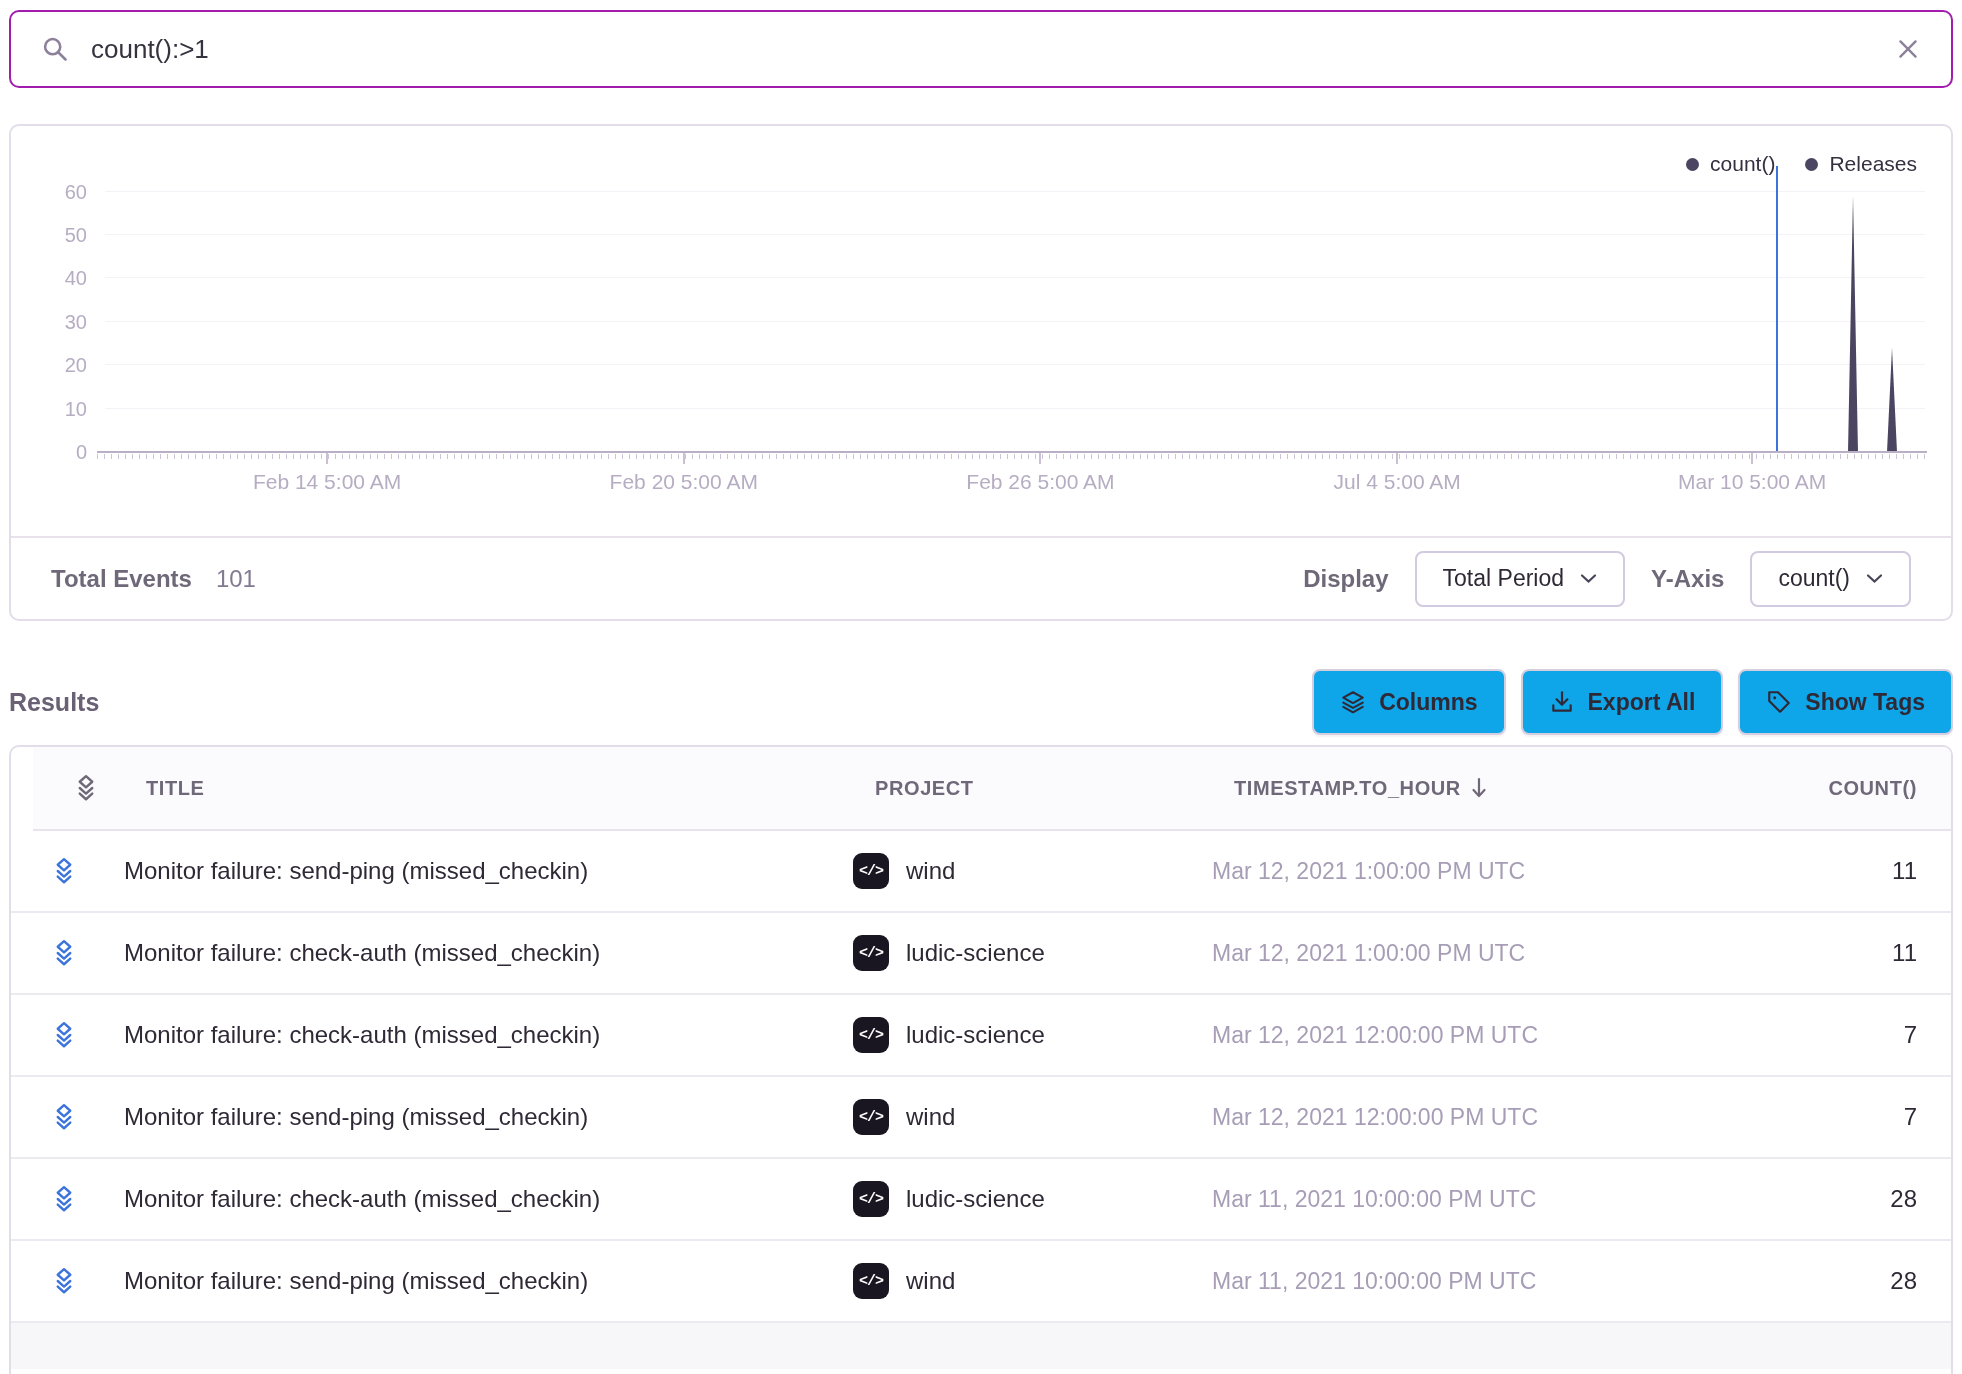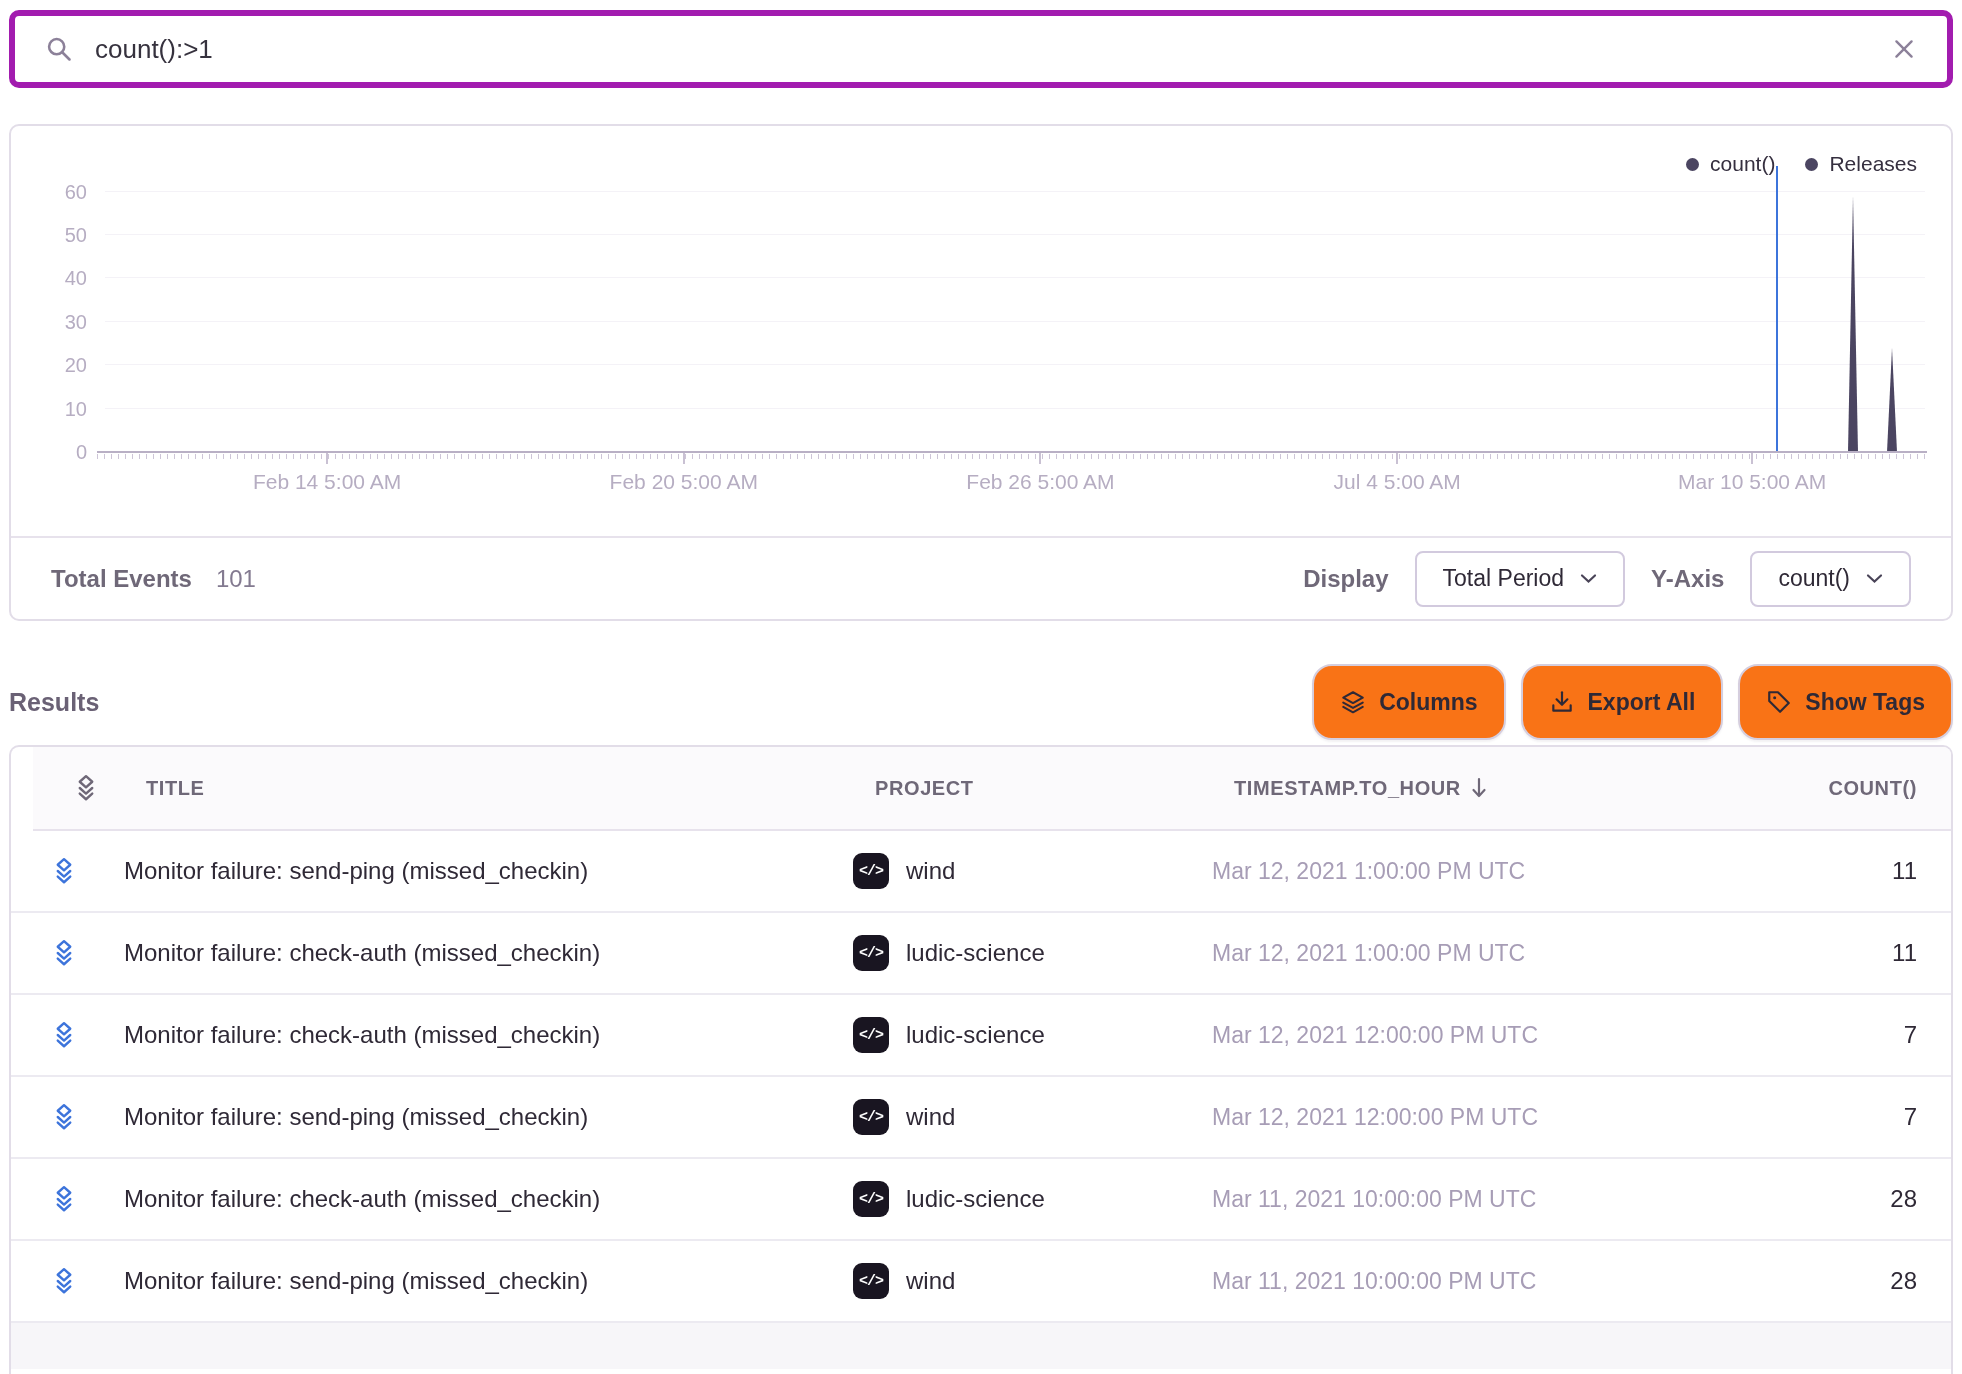--- a/index.html
+++ b/index.html
@@ -2,21 +2,21 @@
 <html><head>
 <meta charset="utf-8">
 <style>
   * { box-sizing: border-box; margin: 0; padding: 0; }
   html, body { width: 1962px; height: 1374px; background: #fff; overflow: hidden; }
   body { font-family: "Liberation Sans", sans-serif; color: #2f2936; }
   .page { position: relative; width: 1962px; height: 1374px; background: #fff; }
 
   
   .search-bar { position: absolute; left: 9px; right: 9px; top: 10px; height: 78px;
-    border: 6px solid #a21caf; border-radius: 10px; background: #fff;
+    border: 2px solid #a21caf; border-radius: 10px; background: #fff;
     display: flex; align-items: center; padding: 0 30px; gap: 22px; }
   .search-text { font-size: 26px; color: #36323e; flex: 1; }
   .icon-btn { display: flex; align-items: center; justify-content: center; cursor: pointer; }
 
   
   .panel { position: absolute; left: 9px; right: 9px; border: 2px solid #e2dde8; border-radius: 10px; background: #fff; }
 
   
   .chart-panel { top: 124px; height: 497px; }
   .chart-area { position: relative; height: 412px; }
@@ -40,21 +40,21 @@
   .total-value { font-size: 24px; color: #837a90; margin-left: 24px; }
   .controls { margin-left: auto; display: flex; align-items: center; gap: 26px; }
   .ctrl-label { font-size: 24px; font-weight: bold; color: #6f6878; }
   .dropdown { height: 56px; border: 2px solid #d2cade; border-radius: 8px; background: #fff;
     display: flex; align-items: center; gap: 16px; padding: 0 26px; font-size: 23px; font-weight: normal; color: #2f2936; cursor: pointer; }
 
   
   .results-bar { position: absolute; left: 9px; right: 9px; top: 673px; height: 58px; display: flex; align-items: center; }
   .results-title { font-size: 25px; font-weight: bold; color: #6a6175; }
   .toolbar { margin-left: auto; display: flex; gap: 15px; }
-  .tbtn { height: 76px; border: 2px solid #d5cede; border-radius: 20px; background: #f97316;
+  .tbtn { height: 66px; border: 2px solid #d5cede; border-radius: 8px; background: #0ea5e9;
     display: flex; align-items: center; gap: 13px; padding: 0 26px; font-size: 23px; font-weight: bold; color: #2f2936;
     box-shadow: 0 2px 2px rgba(45,35,70,.06); cursor: pointer; }
 
   
   .table-panel { top: 745px; height: 629px; border-radius: 10px 10px 0 0; border-bottom: none; overflow: hidden; }
   .thead { height: 84px; background: #fbfafc; border-bottom: 2px solid #e7e2ec;
     display: grid; grid-template-columns: 113px 729px 359px 1fr 220px; align-items: center;
     color: #6f6878; font-size: 20px; font-weight: bold; letter-spacing: .6px; margin-left: 22px; }
   .trow { height: 82px; display: grid; grid-template-columns: 113px 729px 359px 1fr 220px; align-items: center;
     border-bottom: 2px solid #eceaf1; background: #fff; font-size: 24px; color: #2f2936; cursor: pointer; }

